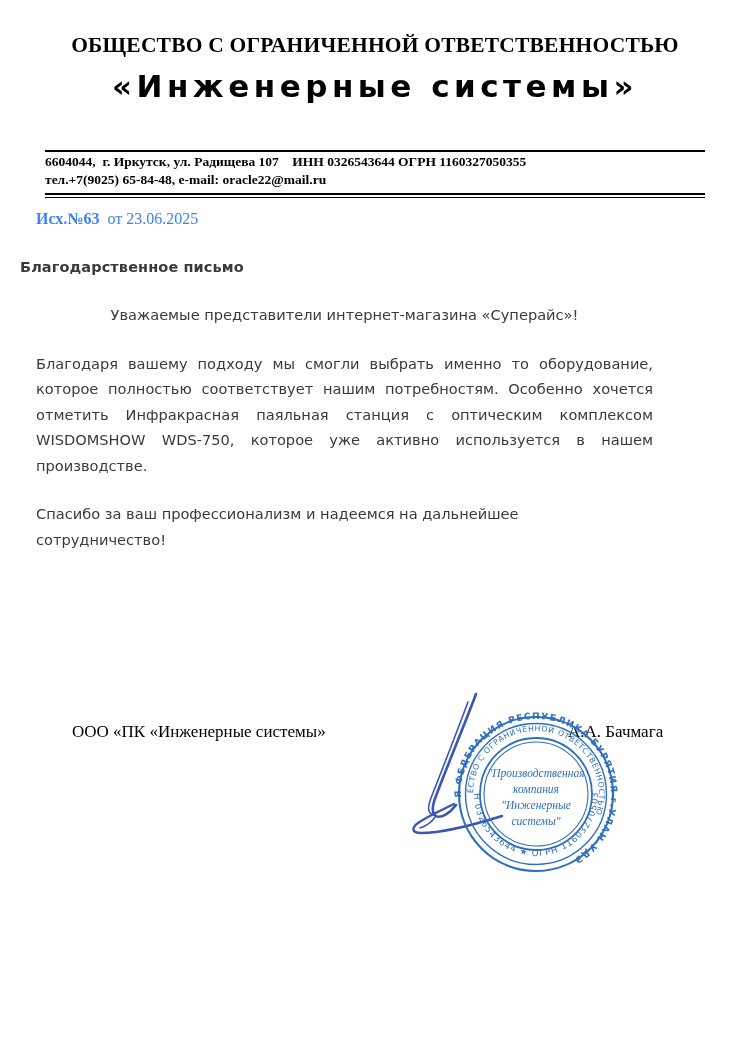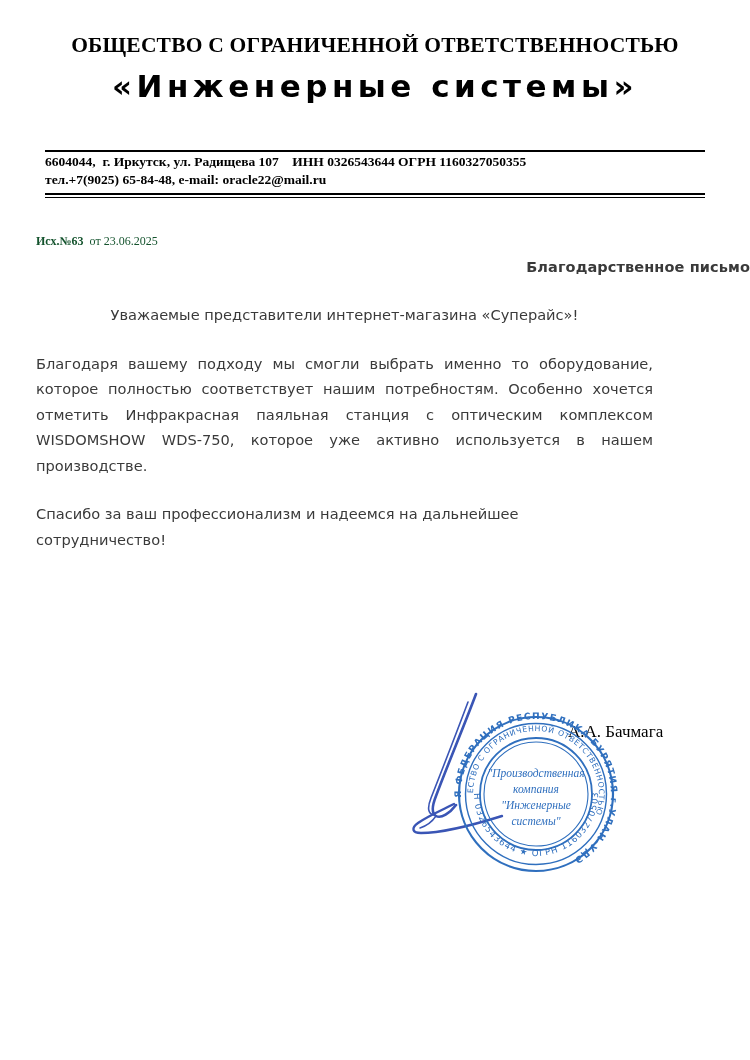--- a/index.html
+++ b/index.html
@@ -97,35 +97,35 @@
     color: #000;
     white-space: pre;
   }
   .contact-line.l1 { top: 154px; }
   .contact-line.l2 { top: 172px; }
 
   
   .doc-ref {
     position: absolute;
     left: 36px;
-    top: 234px;
-    font-family: "Liberation Serif", serif;
-    font-size: 12px;
-    color: #14532d;
+    top: 210px;
+    font-family: "Liberation Serif", serif;
+    font-size: 16px;
+    color: #3b82f6;
     white-space: pre;
   }
   .doc-ref .num { font-weight: bold; }
   .doc-ref .date { font-weight: normal; }
 
   .doc-title {
     position: absolute;
     left: 0;
     top: 259px;
     width: 750px;
-    text-align: right;
+    text-align: left;
     font-family: "DejaVu Sans", sans-serif;
     font-weight: bold;
     font-size: 14.5px;
     color: #3a3a3a;
     letter-spacing: 0.1px;
     padding-left: 20px;
     box-sizing: border-box;
   }
 
   
@@ -208,20 +208,21 @@
   <div class="doc-ref"><span class="num">Исх.№63</span><span class="date">  от 23.06.2025</span></div>
 
   <div class="doc-title">Благодарственное письмо</div>
 
   <div class="body-block">
     <p class="salutation">Уважаемые представители интернет-магазина «Суперайс»!</p>
     <p>Благодаря вашему подходу мы смогли выбрать именно то оборудование, которое полностью соответствует нашим потребностям. Особенно хочется отметить Инфракрасная паяльная станция с оптическим комплексом WISDOMSHOW WDS-750, которое уже активно используется в нашем производстве.</p>
     <p class="closing">Спасибо за ваш профессионализм и надеемся на дальнейшее сотрудничество!</p>
   </div>
 
+  <div class="sign-company">ООО «ПК «Инженерные системы»</div>
 
   <div class="sign-name">А.А. Бачмага</div>
 
   <div class="signature-mark">
     <svg width="130" height="145" viewBox="0 0 130 145" xmlns="http://www.w3.org/2000/svg">
       <g fill="none" stroke="#3a55b5" stroke-linecap="round" stroke-linejoin="round">
         <path d="M78 2 C 66 34, 50 72, 38 104 C 34 114, 33 121, 38 124 C 43 127, 52 121, 58 113" stroke-width="2.6"></path>
         <path d="M70 10 C 58 42, 44 78, 33 106 C 29 116, 30 122, 36 123" stroke-width="1.6"></path>
         <path d="M56 112 C 44 118, 30 124, 20 131 C 13 136, 14 141, 23 141 C 40 141, 72 134, 104 124" stroke-width="2.4"></path>
         <path d="M38 124 C 34 130, 28 134, 22 136" stroke-width="1.4"></path>

